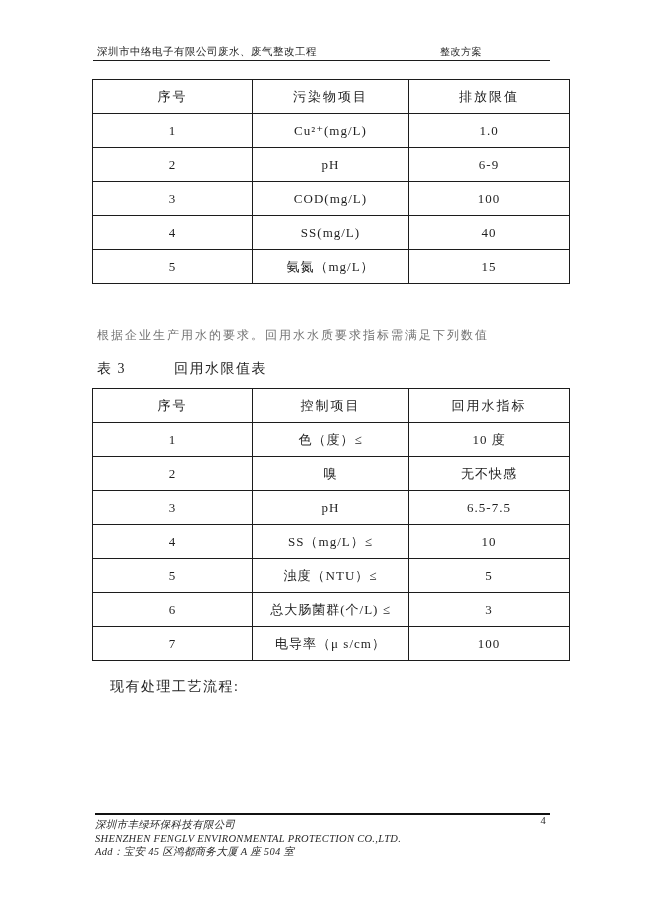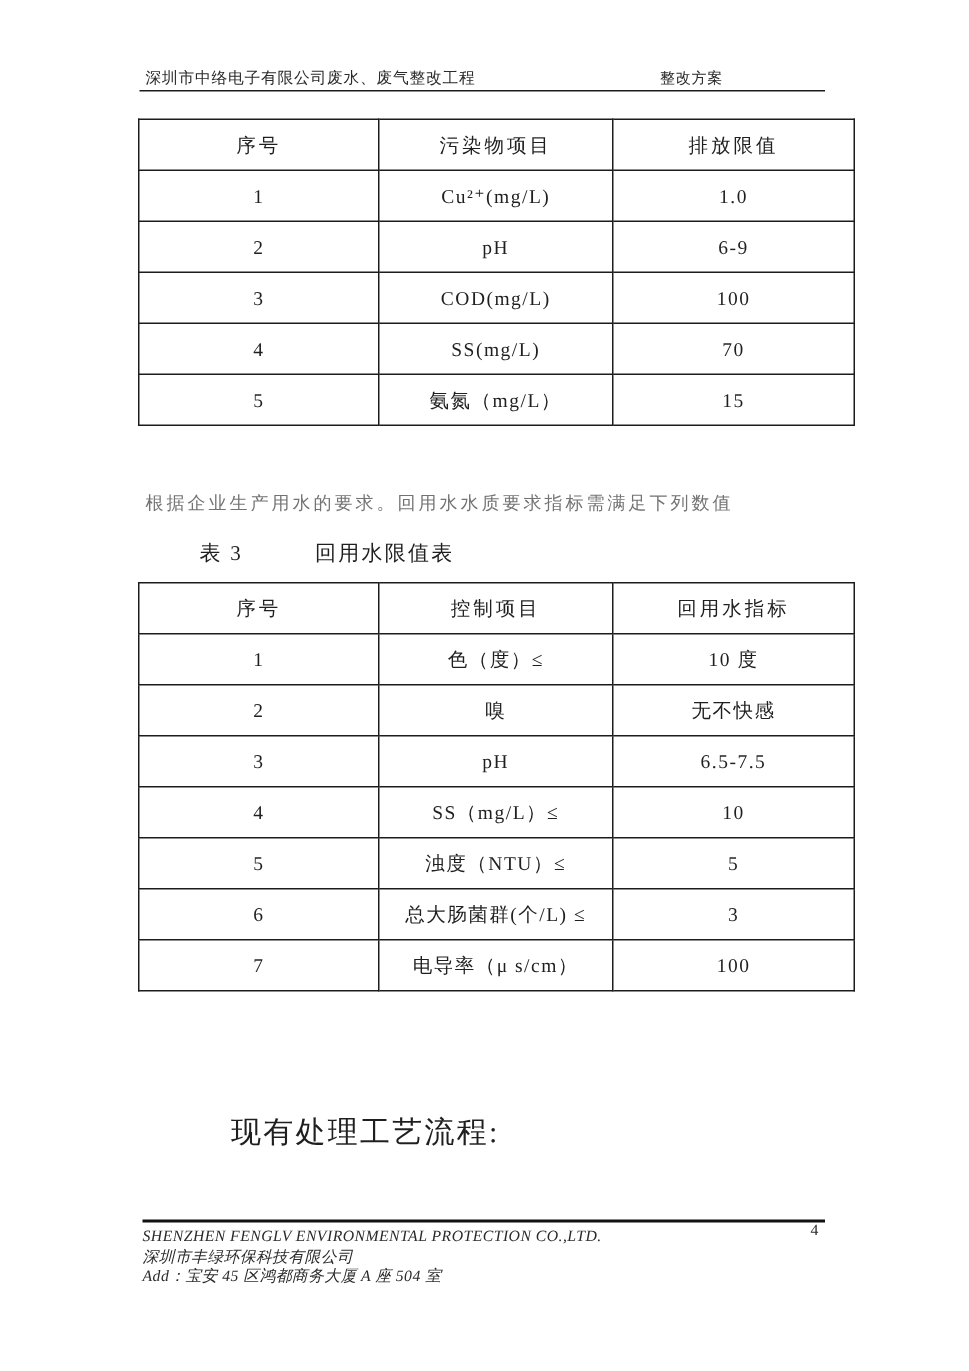--- a/index.html
+++ b/index.html
@@ -58,28 +58,26 @@
   
   .paragraph {
     position: absolute; left: 97px; top: 327px;
     font-size: 12px; letter-spacing: 2px; color: #737373;
     white-space: nowrap;
   }
   .caption {
     position: absolute; left: 97px; top: 360px;
     font-size: 14px; letter-spacing: 1.5px; color: #1f1f1f;
     white-space: nowrap;
-    margin-left: 36px;
   }
   .caption .cap-label { margin-right: 48px; }
   .process-label {
-    position: absolute; left: 110px; top: 741px;
-    font-size: 20px; letter-spacing: 1.5px; color: #1f1f1f;
+    position: absolute; left: 110px; top: 678px;
+    font-size: 14px; letter-spacing: 1.5px; color: #1f1f1f;
     white-space: nowrap;
-    margin-left: 44px;
   }
   
   .ftr-rule {
     position: absolute; left: 95px; top: 813px;
     width: 455px; height: 2px; background: #111111;
   }
   .ftr-block {
     position: absolute; left: 95px; top: 818px;
     font-size: 10.5px; font-style: italic;
     line-height: 13.5px; letter-spacing: 0.3px;
@@ -118,21 +116,21 @@
         <td>6-9</td>
       </tr>
       <tr>
         <td>3</td>
         <td>COD(mg/L)</td>
         <td>100</td>
       </tr>
       <tr>
         <td>4</td>
         <td>SS(mg/L)</td>
-        <td>70</td>
+        <td>40</td>
       </tr>
       <tr>
         <td>5</td>
         <td>氨氮（mg/L）</td>
         <td>15</td>
       </tr>
     </tbody>
   </table>
 
   <div class="paragraph">根据企业生产用水的要求。回用水水质要求指标需满足下列数值</div>
@@ -183,19 +181,19 @@
         <td>电导率（μ s/cm）</td>
         <td>100</td>
       </tr>
     </tbody>
   </table>
 
   <div class="process-label">现有处理工艺流程:</div>
 
   <div class="ftr-rule"></div>
   <div class="ftr-block">
+    <div>深圳市丰绿环保科技有限公司</div>
     <div>SHENZHEN FENGLV ENVIRONMENTAL PROTECTION CO.,LTD.</div>
-    <div>深圳市丰绿环保科技有限公司</div>
     <div>Add：宝安 45 区鸿都商务大厦 A 座 504 室</div>
   </div>
   <div class="page-number">4</div>
 
 </div>
 
 </body></html>

